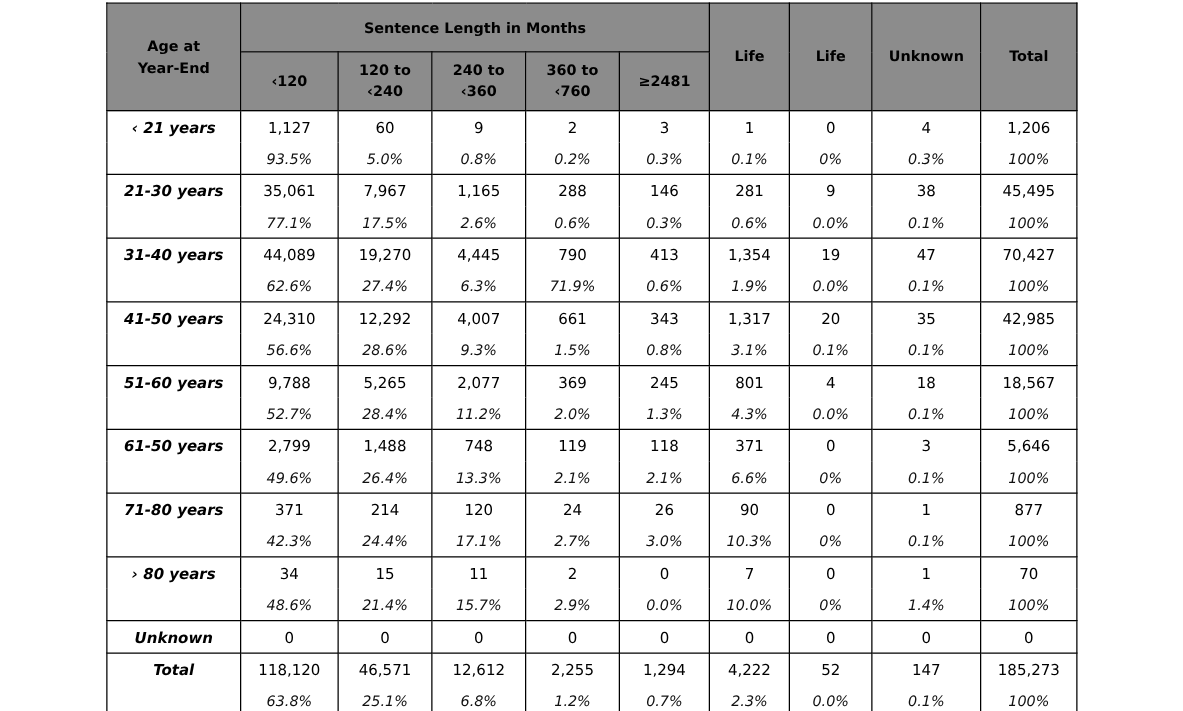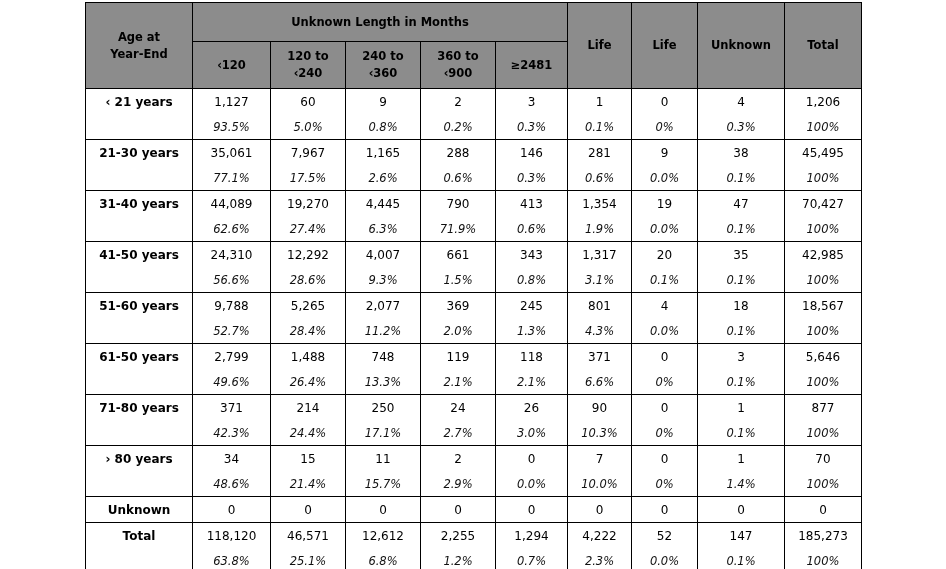--- a/index.html
+++ b/index.html
@@ -59,20 +59,21 @@
   th.tallhead {
     height: 84px;
   }
   
   td.agecell {
     text-align: left;
     padding-left: 8px;
     font-weight: bold;
     font-size: 12px;
     border-bottom: none;
+    font-style: italic;
   }
   td.agecell-blank {
     border-top: none;
     background: #ffffff;
   }
   tr.countrow td {
     height: 25px;
     border-bottom: none;
     font-size: 12px;
   }
@@ -119,42 +120,42 @@
         <col class="c-death">
       <col class="c-unk">
         <col class="c-total">
     </colgroup>
     <thead>
       <tr>
         <th class="agehead" rowspan="2">
           <div>Age at</div>
           <div>Year-End</div>
         </th>
-        <th class="slhead" colspan="5">Unknown Length in Months</th>
+        <th class="slhead" colspan="5">Sentence Length in Months</th>
         <th class="tallhead" rowspan="2">Life</th>
         <th class="tallhead" rowspan="2">Life</th>
         <th class="tallhead" rowspan="2">Unknown</th>
         <th class="tallhead" rowspan="2">Total</th>
       </tr>
       <tr>
         <th class="sub">
           <div>‹120</div>
           <div></div>
         </th>
         <th class="sub">
           <div>120 to</div>
           <div>‹240</div>
         </th>
         <th class="sub">
           <div>240 to</div>
           <div>‹360</div>
         </th>
         <th class="sub">
           <div>360 to</div>
-          <div>‹900</div>
+          <div>‹760</div>
         </th>
         <th class="sub">
           <div>≥2481</div>
           <div></div>
         </th>
       </tr>
     </thead>
     <tbody>
 
       <tr class="countrow">
@@ -304,21 +305,21 @@
         <td>6.6%</td>
         <td>0%</td>
         <td>0.1%</td>
         <td>100%</td>
       </tr>
 
       <tr class="countrow">
         <td class="agecell">71-80 years</td>
         <td class="num">371</td>
         <td class="num">214</td>
-        <td class="num">250</td>
+        <td class="num">120</td>
         <td class="num">24</td>
         <td class="num">26</td>
         <td class="num">90</td>
         <td class="num">0</td>
         <td class="num">1</td>
         <td class="num">877</td>
       </tr>
       <tr class="pctrow">
         <td class="agecell agecell-blank"></td>
         <td>42.3%</td>

